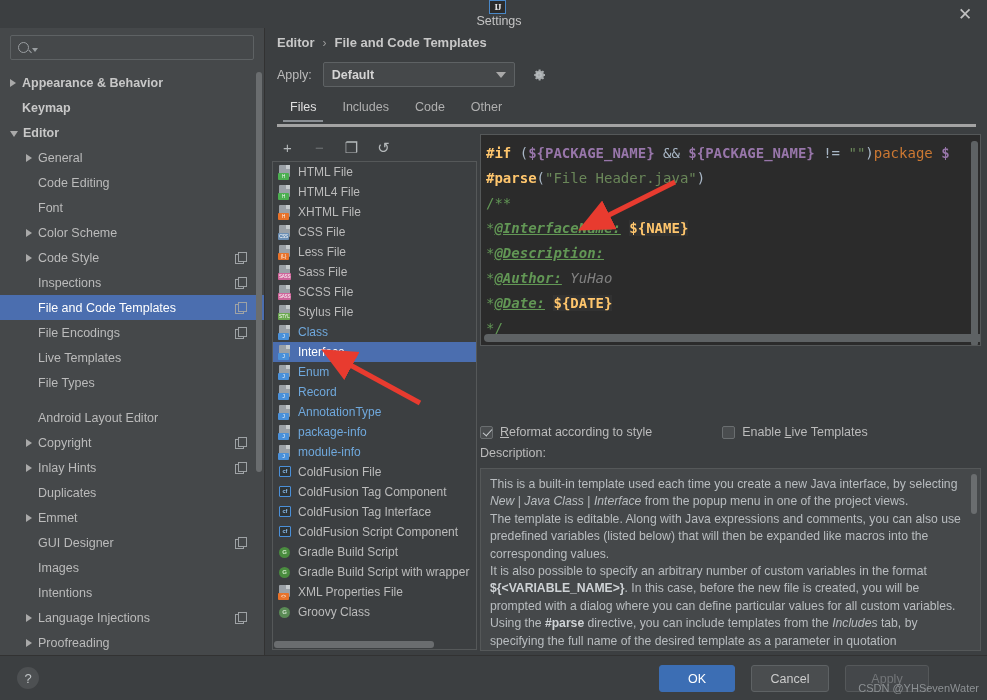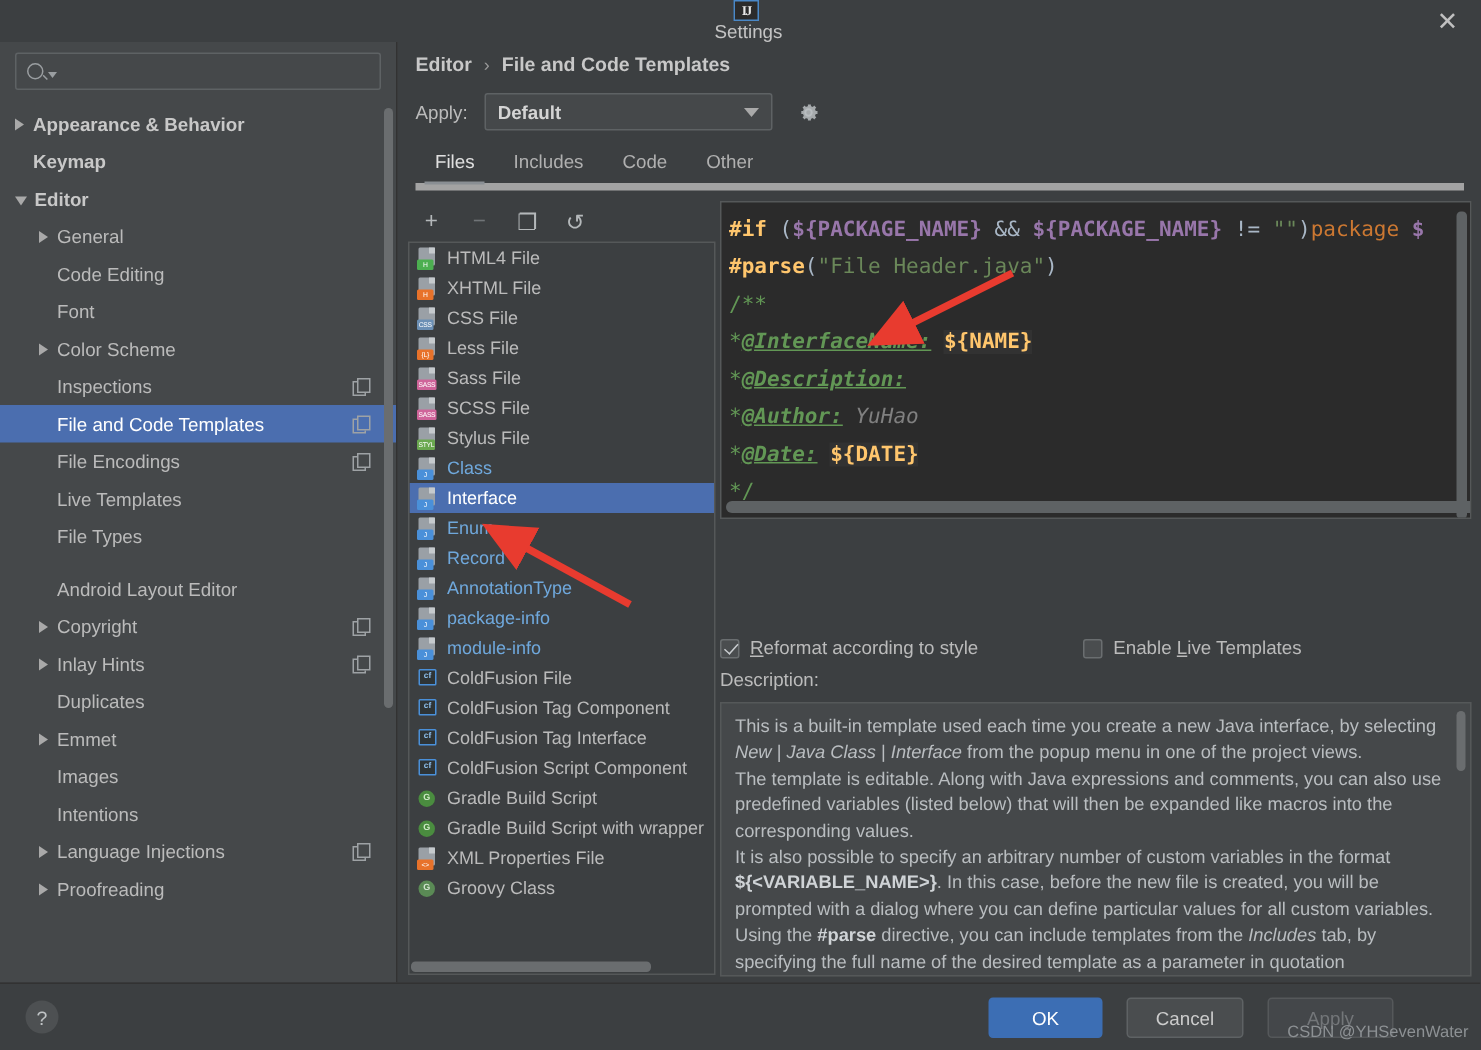--- a/index.html
+++ b/index.html
@@ -123,21 +123,21 @@
     border-left: 5px solid transparent; border-right: 5px solid transparent;
     border-top: 6px solid #a9a9a9;
   }
   .gear {
     margin-left: 16px; width: 16px; height: 16px; position: relative; cursor: pointer;
   }
   .gear svg { display: block; }
 
   .tabs {
     position: absolute; top: 72px; left: 11px; right: 11px; height: 27px;
-    border-bottom: 5px solid #a3a3a3; display: flex; align-items: center;
+    border-bottom: 3px solid #a3a3a3; display: flex; align-items: flex-start;
   }
   .tab {
     padding: 0 13px 7px 13px; font-size: 12.5px; color: #b0b0b0;
     cursor: pointer; position: relative;
   }
   .tab.active { color: #e0e0e0; }
   .tab.active::after {
     content: ""; position: absolute; left: 6px; right: 6px; bottom: -1px;
     height: 2px; background: #8a8f94;
   }
@@ -342,20 +342,25 @@
         </div>
         <div class="tree-row" style="padding-left: 26px;">
           <span class="tri blank"></span>
           <span class="tree-label">Font</span>
         </div>
         <div class="tree-row" style="padding-left: 26px;">
           <span class="tri "></span>
           <span class="tree-label">Color Scheme</span>
         </div>
         <div class="tree-row" style="padding-left: 26px;">
+          <span class="tri "></span>
+          <span class="tree-label">Code Style</span>
+          <span class="copy-ic"></span>
+        </div>
+        <div class="tree-row" style="padding-left: 26px;">
           <span class="tri blank"></span>
           <span class="tree-label">Inspections</span>
           <span class="copy-ic"></span>
         </div>
         <div class="tree-row sel" style="padding-left: 26px;">
           <span class="tri blank"></span>
           <span class="tree-label">File and Code Templates</span>
           <span class="copy-ic"></span>
         </div>
         <div class="tree-row" style="padding-left: 26px;">
@@ -385,20 +390,25 @@
           <span class="tree-label">Inlay Hints</span>
           <span class="copy-ic"></span>
         </div>
         <div class="tree-row" style="padding-left: 26px;">
           <span class="tri blank"></span>
           <span class="tree-label">Duplicates</span>
         </div>
         <div class="tree-row" style="padding-left: 26px;">
           <span class="tri "></span>
           <span class="tree-label">Emmet</span>
+        </div>
+        <div class="tree-row" style="padding-left: 26px;">
+          <span class="tri blank"></span>
+          <span class="tree-label">GUI Designer</span>
+          <span class="copy-ic"></span>
         </div>
         <div class="tree-row" style="padding-left: 26px;">
           <span class="tri blank"></span>
           <span class="tree-label">Images</span>
         </div>
         <div class="tree-row" style="padding-left: 26px;">
           <span class="tri blank"></span>
           <span class="tree-label">Intentions</span>
         </div>
         <div class="tree-row" style="padding-left: 26px;">
@@ -445,20 +455,28 @@
 
     <div class="list-panel">
       <div class="list-toolbar" id="list-toolbar">
           <div class="tb-btn">+</div>
           <div class="tb-btn dim">−</div>
           <div class="tb-btn">❐</div>
           <div class="tb-btn">↺</div>
         </div>
       <div class="list-box">
         <div id="tlist">
+            <div class="lrow">
+              <span class="fic ">
+                <span class="page"></span>
+                <span class="fold"></span>
+                <span class="badge" style="background: rgb(76, 175, 80);">H</span>
+              </span>
+              <span class="lrow-label">HTML File</span>
+            </div>
             <div class="lrow">
               <span class="fic ">
                 <span class="page"></span>
                 <span class="fold"></span>
                 <span class="badge" style="background: rgb(76, 175, 80);">H</span>
               </span>
               <span class="lrow-label">HTML4 File</span>
             </div>
             <div class="lrow">
               <span class="fic ">

